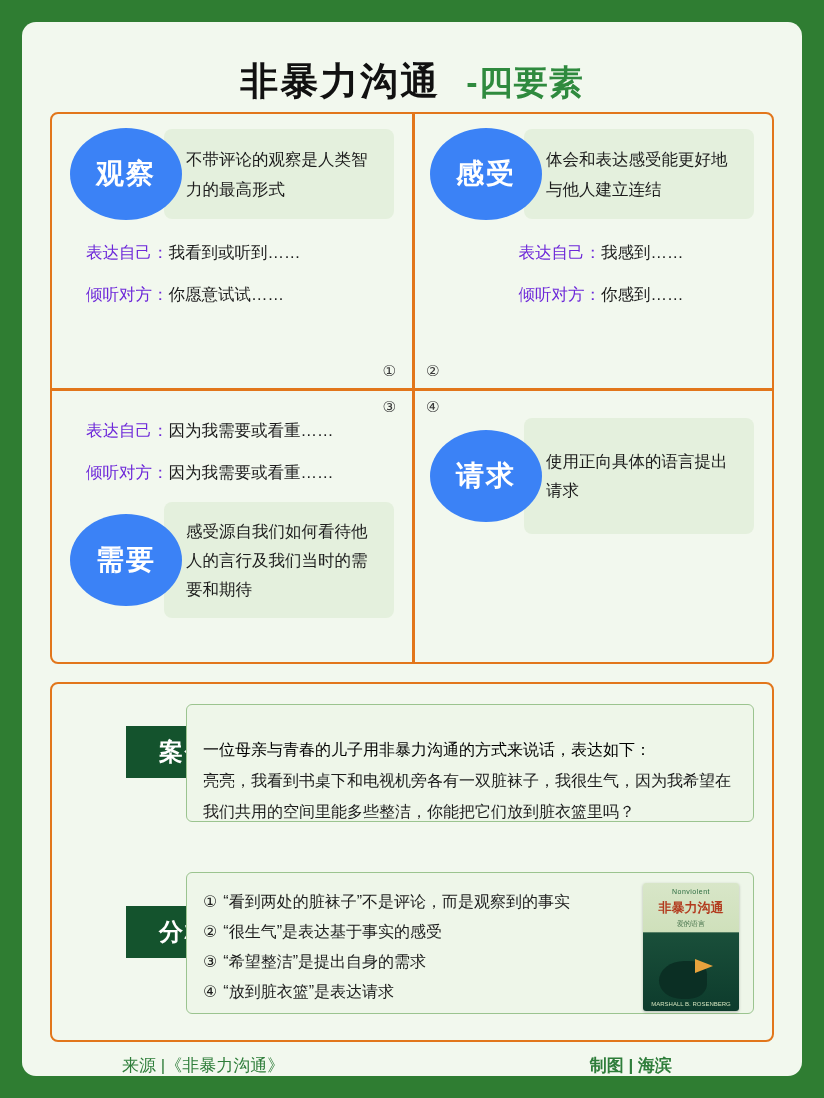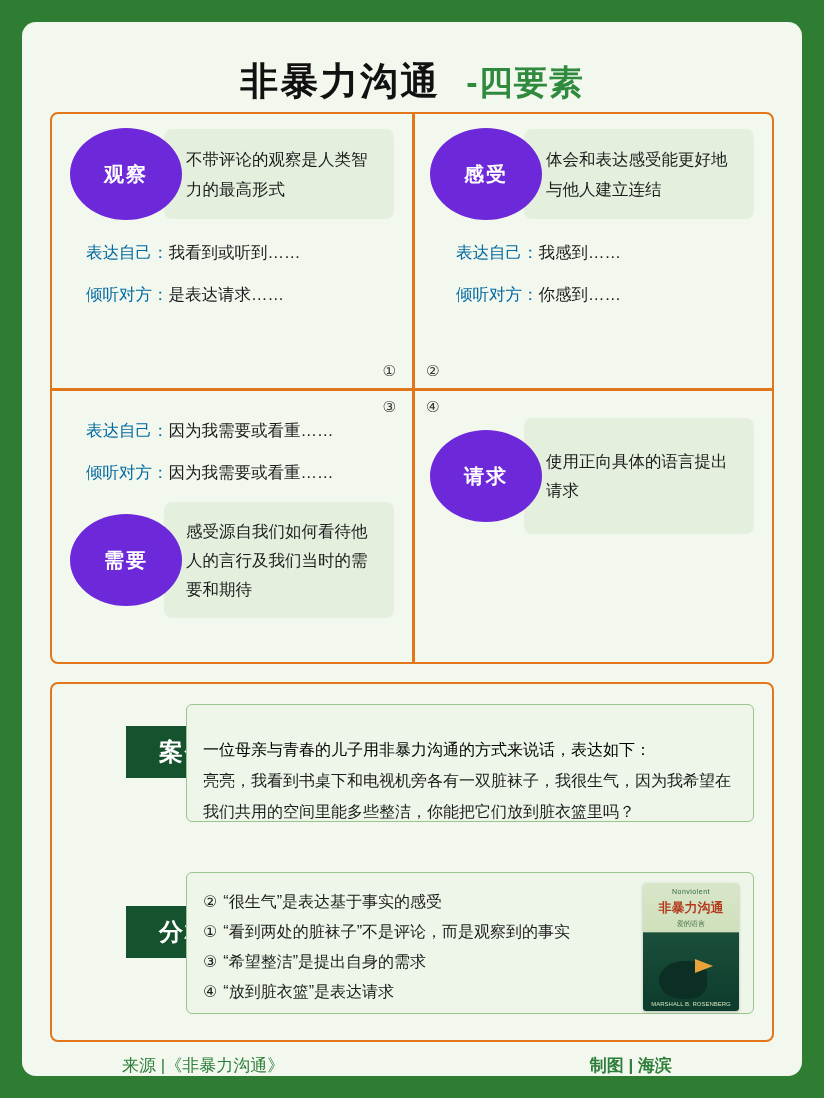--- a/index.html
+++ b/index.html
@@ -96,23 +96,23 @@
 
   .head-block {
     display: flex;
     align-items: center;
     gap: 0px;
   }
   .bubble {
     width: 112px;
     height: 92px;
     border-radius: 50%;
-    background: #6d28d9;
+    background: #3b82f6;
     color: #fff;
-    font-size: 20px;
+    font-size: 28px;
     font-weight: bold;
     display: flex;
     align-items: center;
     justify-content: center;
     letter-spacing: 2px;
     flex: none;
     z-index: 2;
     box-shadow: 0 0 0 0 rgba(0,0,0,0);
   }
   .desc {
@@ -131,24 +131,24 @@
   .lines {
     margin-top: 16px;
   }
   .line {
     font-size: 16.5px;
     line-height: 28px;
     margin: 14px 0 0 16px;
     color: #1c1c1c;
   }
   .line .lbl {
-    color: #0369a1;
+    color: #6d28d9;
   }
   .q1 .lines, .q2 .lines { margin-top: 18px; }
-  .q2 .line, .q4 .line { margin-left: 26px; }
+  .q2 .line, .q4 .line { margin-left: 18px; text-align: center; }
   .num {
     position: absolute;
     font-size: 15px;
     color: #3a3a3a;
   }
   .n1 { right: 16px; bottom: 8px; }
   .n2 { left: 14px; bottom: 8px; }
   .n3 { right: 16px; top: 10px; }
   .n4 { left: 14px; top: 10px; }
   .q3 .head-block, .q4 .head-block { margin-top: 16px; }
@@ -307,21 +307,21 @@
       <div class="quad q1">
         <div class="head-block">
           <div class="bubble">观察</div>
           <div class="desc">不带评论的观察是人类智力的最高形式</div>
         </div>
         <div class="lines">
           <div class="line">
             <span class="lbl">表达自己：</span><span>我看到或听到……</span>
           </div>
           <div class="line">
-            <span class="lbl">倾听对方：</span><span>是表达请求……</span>
+            <span class="lbl">倾听对方：</span><span>你愿意试试……</span>
           </div>
         </div>
         <div class="num n1">①</div>
       </div>
 
       <div class="quad q2">
         <div class="head-block">
           <div class="bubble">感受</div>
           <div class="desc">体会和表达感受能更好地与他人建立连结</div>
         </div>
@@ -366,24 +366,24 @@
 
       <div class="panel panel-case">
         <div class="case-lead">一位母亲与青春的儿子用非暴力沟通的方式来说话，表达如下：</div>
         <div class="case-body">亮亮，我看到书桌下和电视机旁各有一双脏袜子，我很生气，因为我希望在我们共用的空间里能多些整洁，你能把它们放到脏衣篮里吗？</div>
       </div>
 
       <div class="flag flag-analysis">分析</div>
 
       <div class="panel panel-analysis">
         <div class="an-item">
+          <span class="idx">①</span><span>“看到两处的脏袜子”不是评论，而是观察到的事实</span>
+        </div>
+        <div class="an-item">
           <span class="idx">②</span><span>“很生气”是表达基于事实的感受</span>
-        </div>
-        <div class="an-item">
-          <span class="idx">①</span><span>“看到两处的脏袜子”不是评论，而是观察到的事实</span>
         </div>
         <div class="an-item">
           <span class="idx">③</span><span>“希望整洁”是提出自身的需求</span>
         </div>
         <div class="an-item">
           <span class="idx">④</span><span>“放到脏衣篮”是表达请求</span>
         </div>
 
         <div class="book">
           <div class="bk-t1">Nonviolent</div>

